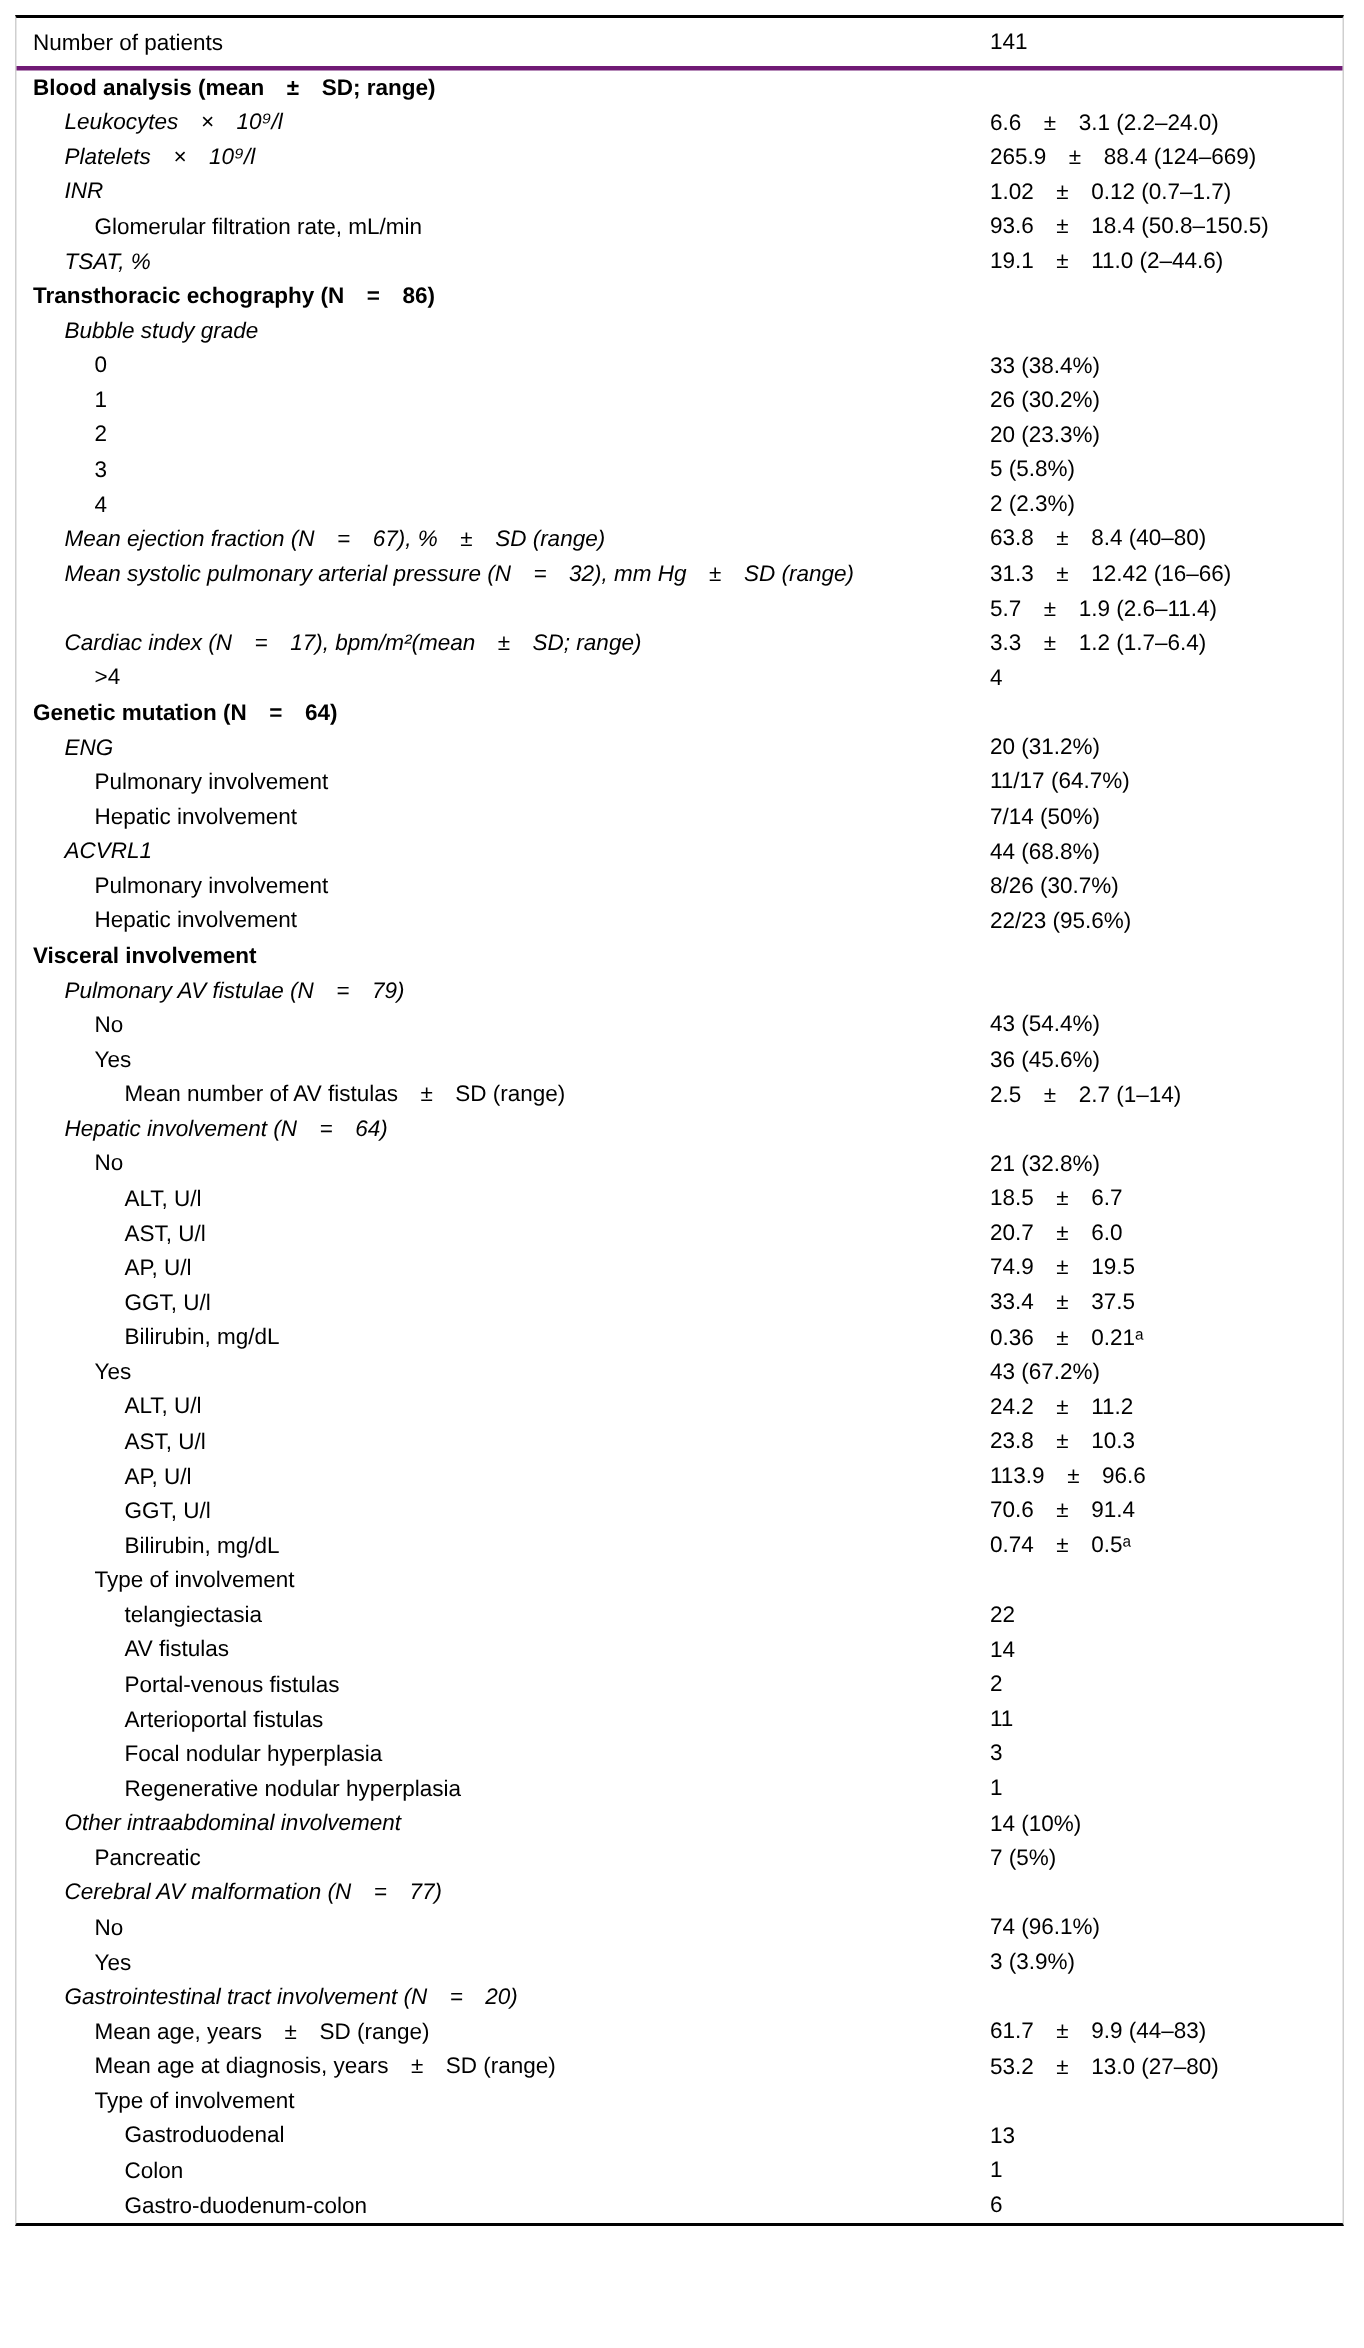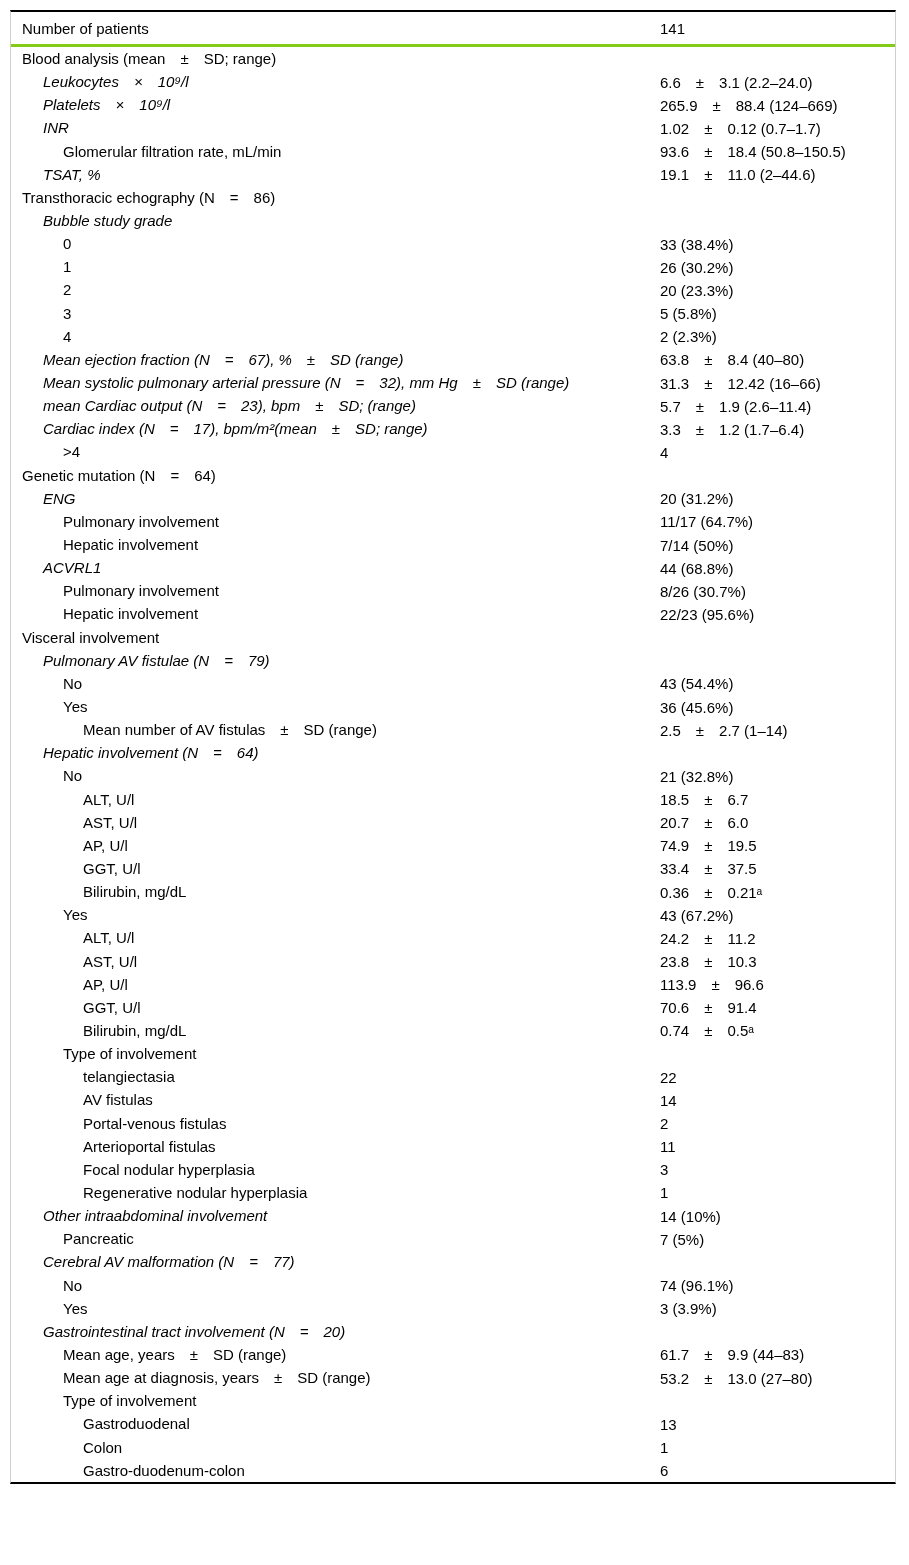--- a/index.html
+++ b/index.html
@@ -27,36 +27,36 @@
     position: relative;
     display: flex;
     align-items: center;
     height: 23.15px;
     font-size: 15px;
     line-height: 1;
     white-space: nowrap;
   }
   .header-row {
     height: 32px;
-    border-bottom: 3px solid #84cc16;
+    border-bottom: 3px solid #701a75;
   }
   .cell-label {
     display: inline-block;
   }
   .cell-value {
     position: absolute;
     left: 649px;
     top: 50%;
     transform: translateY(-50%);
   }
   .row.i0 .cell-label { padding-left: 11px; }
   .row.i1 .cell-label { padding-left: 32px; }
   .row.i2 .cell-label { padding-left: 52px; }
   .row.i3 .cell-label { padding-left: 72px; }
-  .row.bold .cell-label { font-weight: normal; }
+  .row.bold .cell-label { font-weight: bold; }
   .row.italic .cell-label { font-style: italic; }
 </style>
 </head>
 <body>
 
 <div class="table-frame">
   <div class="row header-row i0">
     <span class="cell-label">Number of patients</span>
     <span class="cell-value">141</span>
   </div>
@@ -115,21 +115,20 @@
       </div>
       <div class="row italic i1">
         <span class="cell-label">Mean ejection fraction (N = 67), % ± SD (range)</span>
         <span class="cell-value">63.8 ± 8.4 (40–80)</span>
       </div>
       <div class="row italic i1">
         <span class="cell-label">Mean systolic pulmonary arterial pressure (N = 32), mm Hg ± SD (range)</span>
         <span class="cell-value">31.3 ± 12.42 (16–66)</span>
       </div>
       <div class="row italic i1">
-        <span class="cell-label">mean Cardiac output (N = 23), bpm ± SD; (range)</span>
         <span class="cell-value">5.7 ± 1.9 (2.6–11.4)</span>
       </div>
       <div class="row italic i1">
         <span class="cell-label">Cardiac index (N = 17), bpm/m²(mean ± SD; range)</span>
         <span class="cell-value">3.3 ± 1.2 (1.7–6.4)</span>
       </div>
       <div class="row plain i2">
         <span class="cell-label">&gt;4</span>
         <span class="cell-value">4</span>
       </div>

